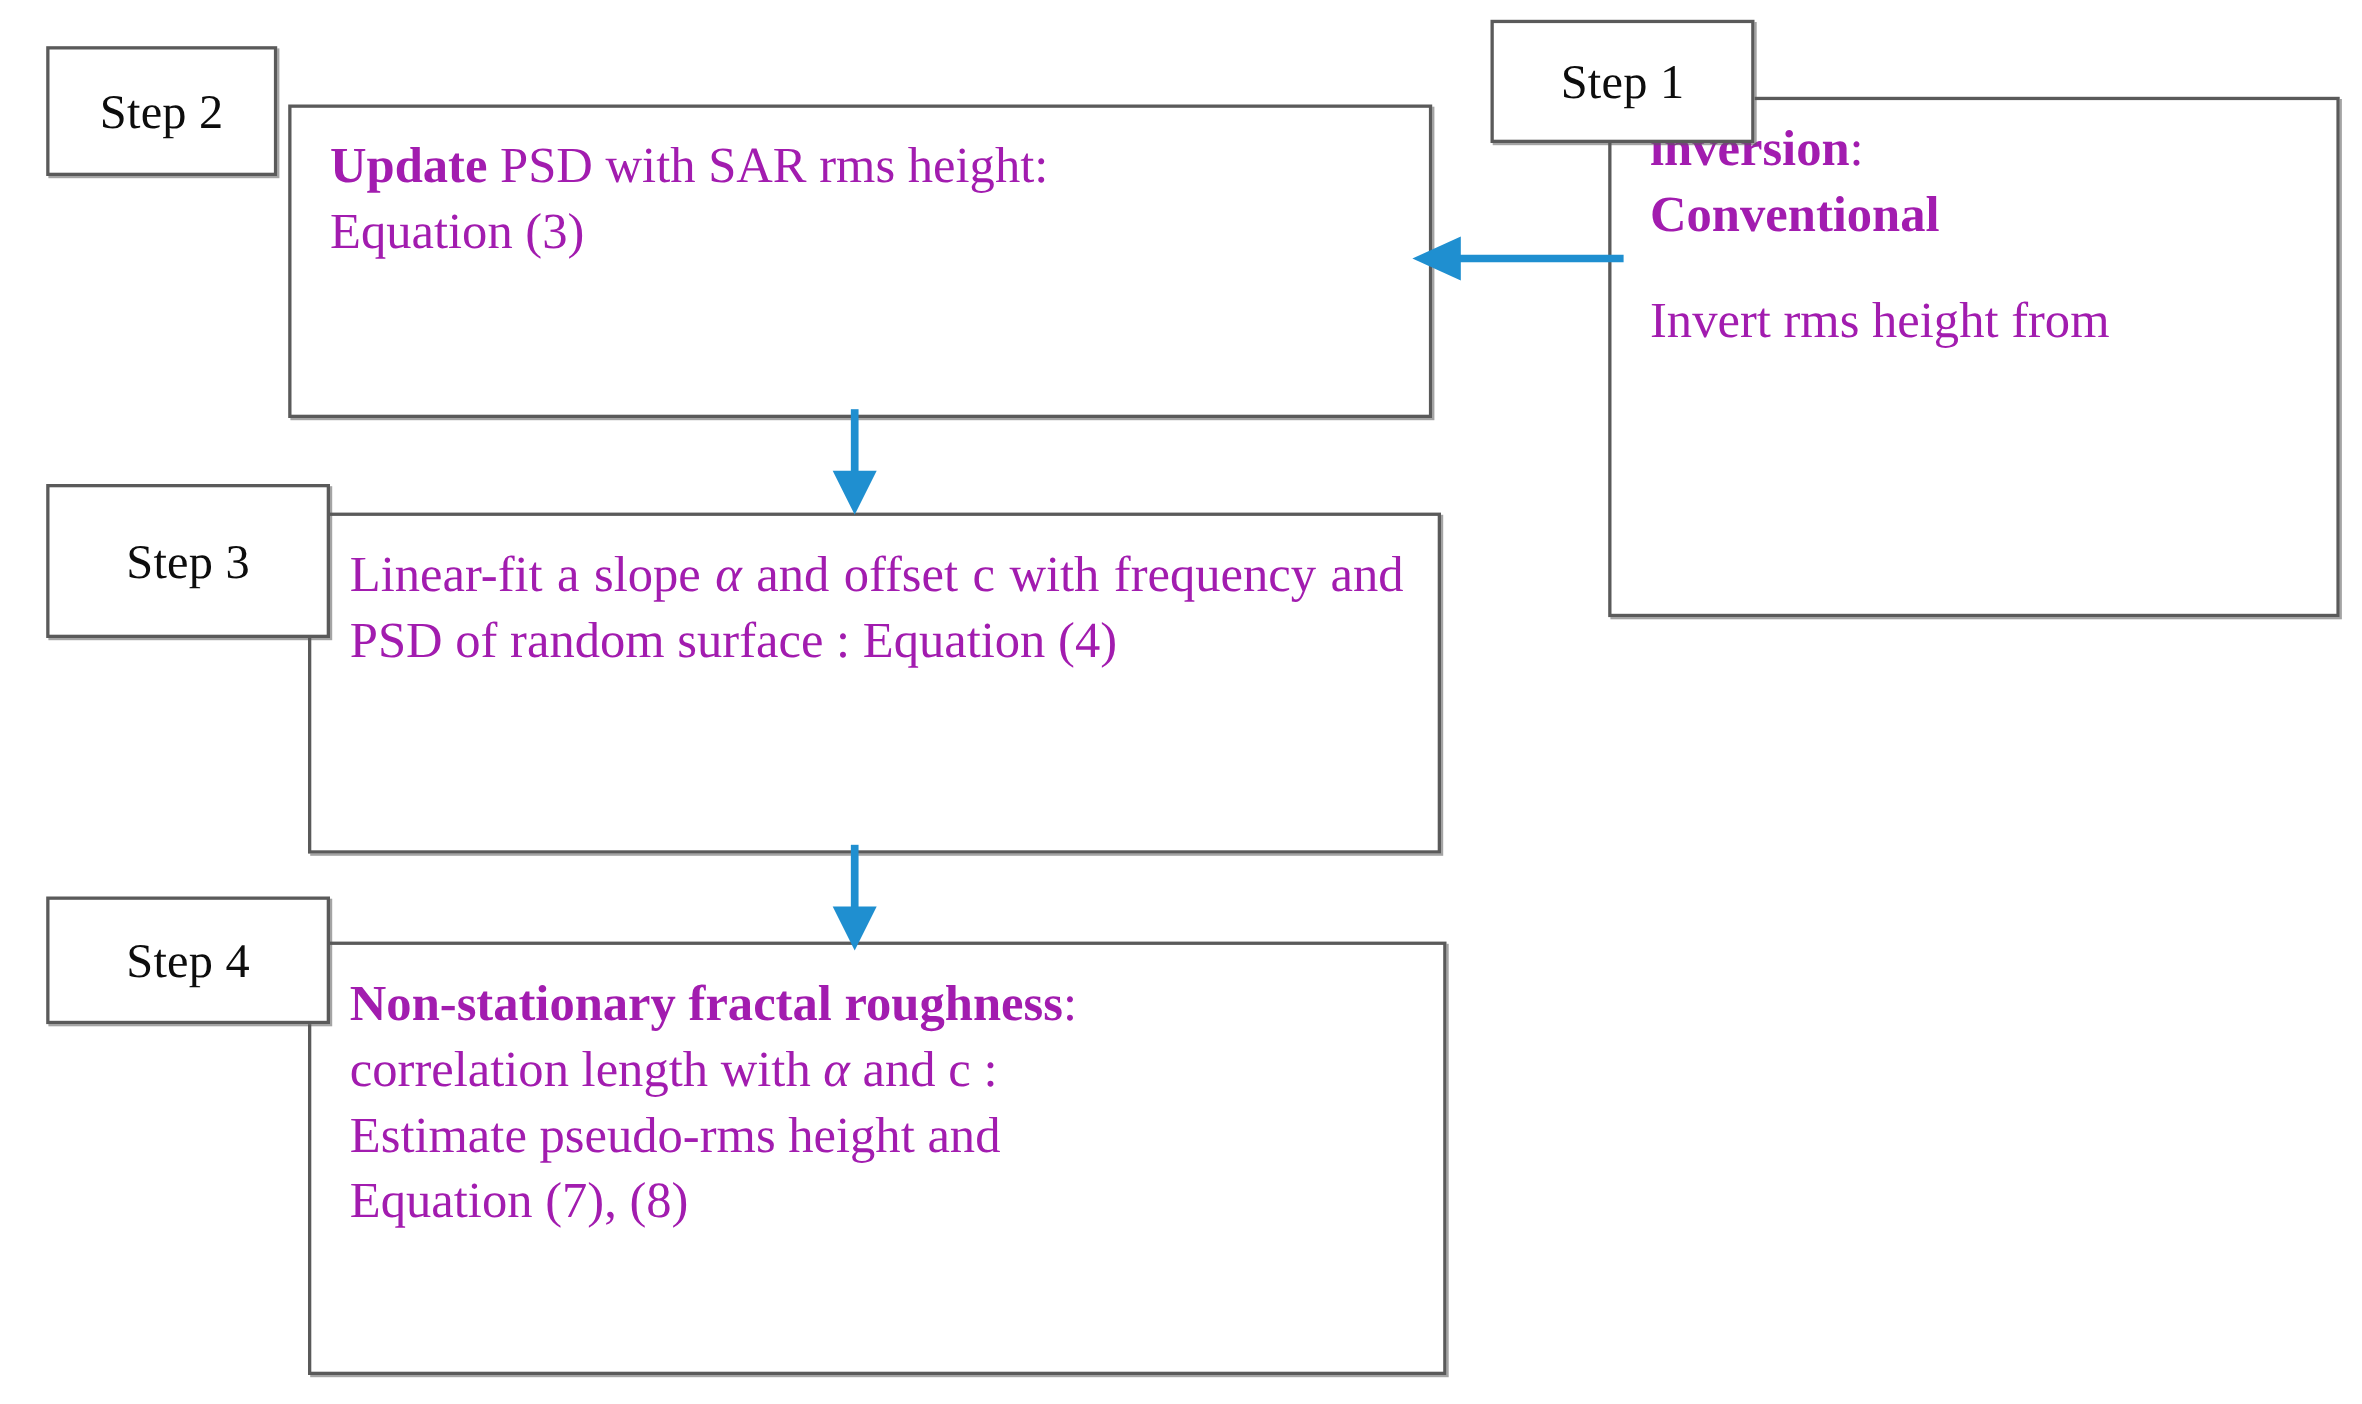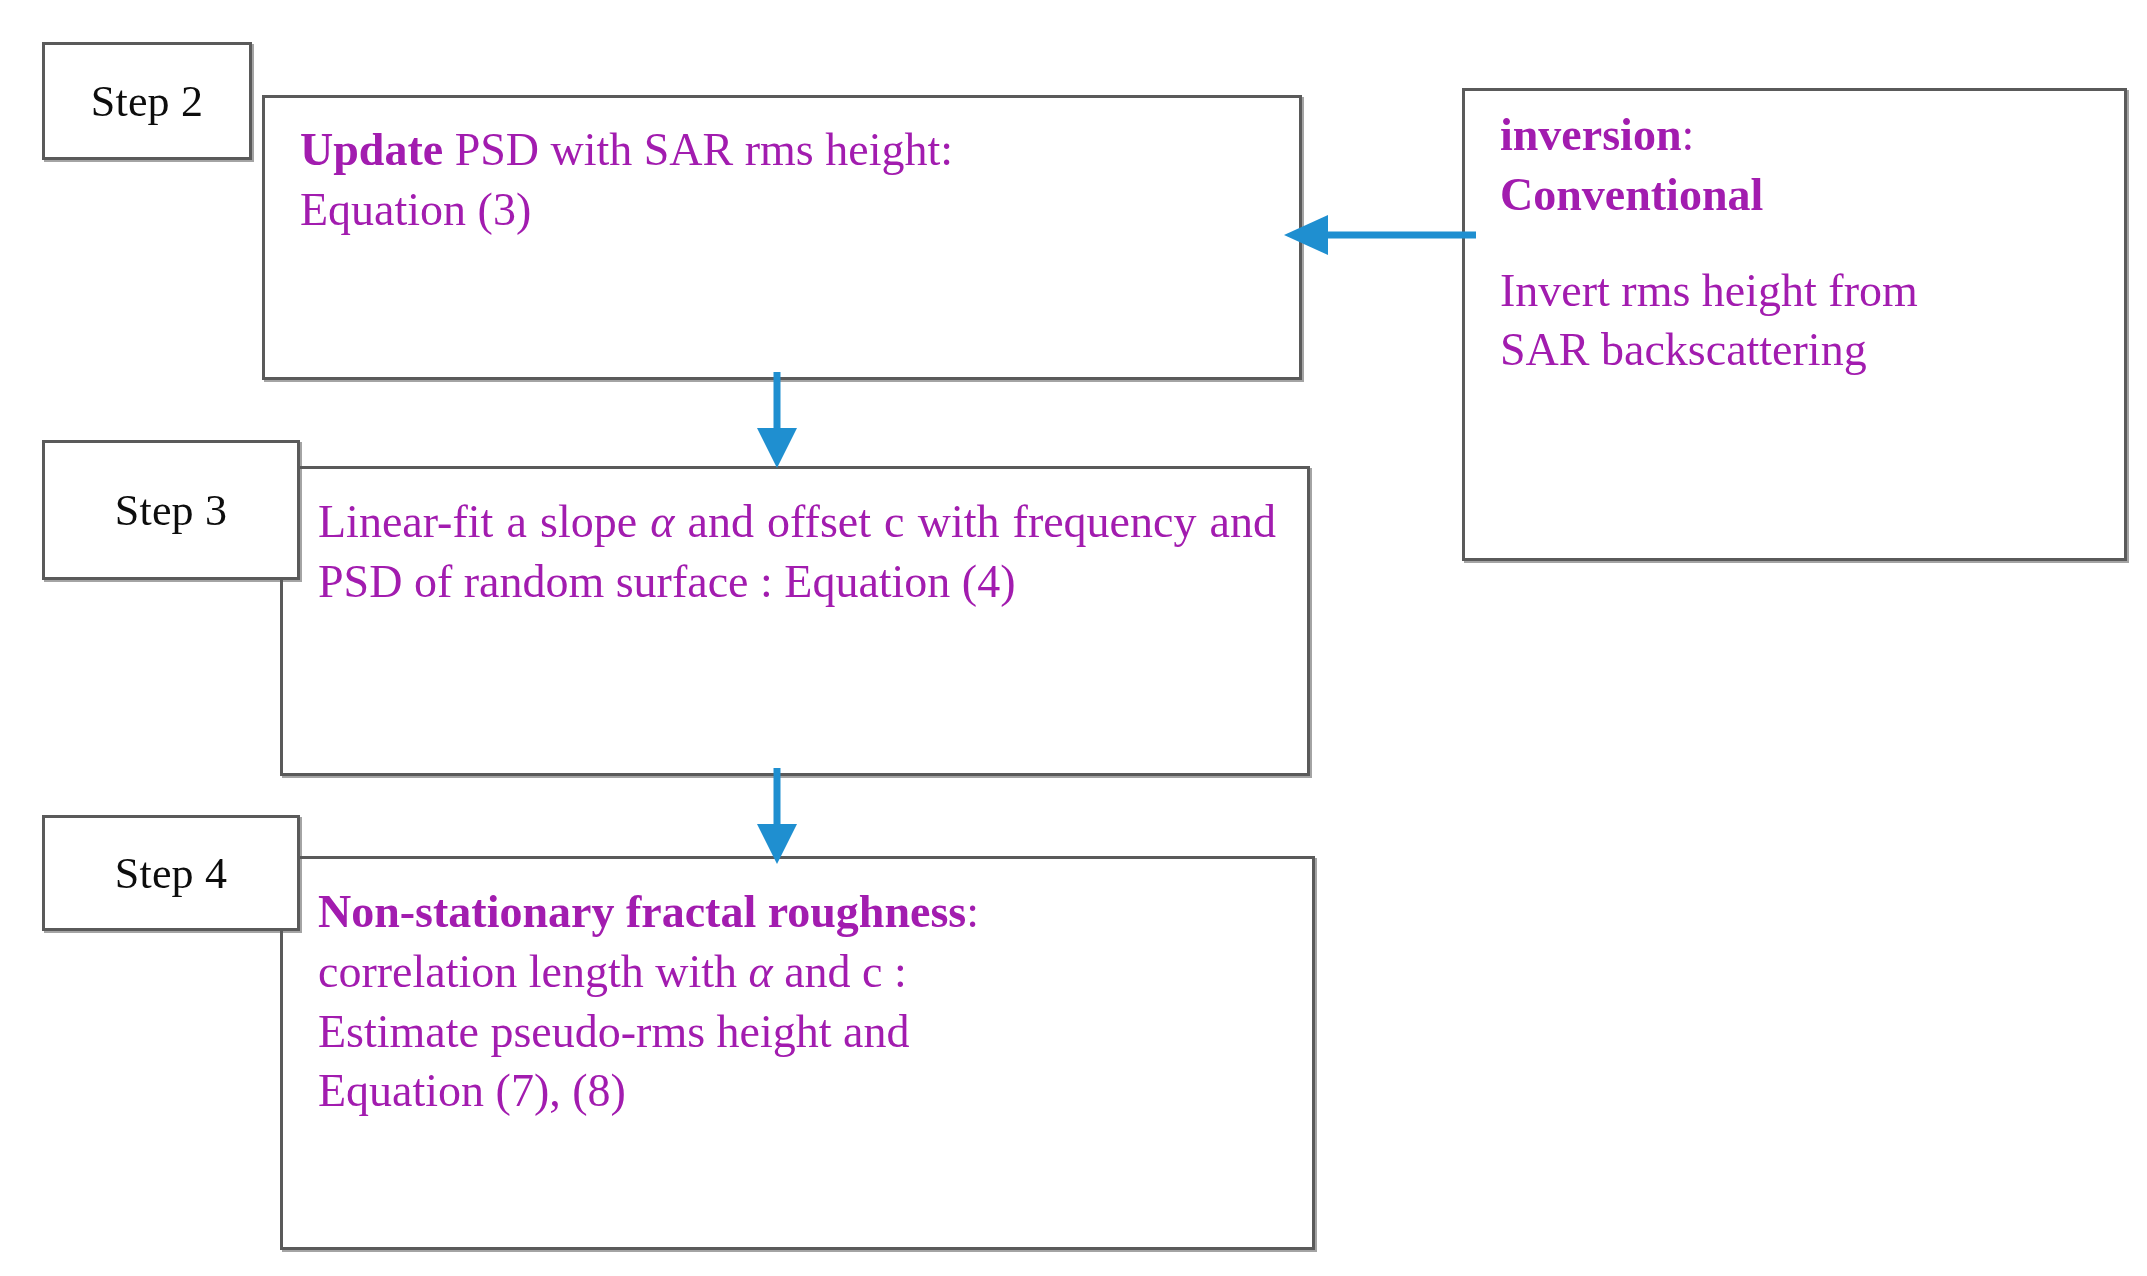--- a/index.html
+++ b/index.html
@@ -89,23 +89,25 @@
 
   <div class="panel-text" style="left:1500px; top:105px; width:610px;">
     <div>
       <span class="b">inversion</span><span>:</span>
     </div>
     <div>
       <span class="b">Conventional</span>
     </div>
     <div style="height:36px;"></div>
     <div>Invert rms height from</div>
-    <div>SAR backscattering</div>
   </div>
 
+  <div class="tab" style="left:1355px; top:18px; width:240px; height:112px;">
+    <span class="tab-label">Step 1</span>
+  </div>
 
   <div class="panel" style="left:280px; top:466px; width:1030px; height:310px;"></div>
 
   <div class="panel-text just" style="left:318px; top:492px; width:958px;">
     <span>Linear-fit a slope </span><span class="alpha">α</span><span> and offset c with frequency and PSD of random surface : Equation (4)</span>
   </div>
 
   <div class="tab" style="left:42px; top:440px; width:258px; height:140px;">
     <span class="tab-label">Step 3</span>
   </div>

